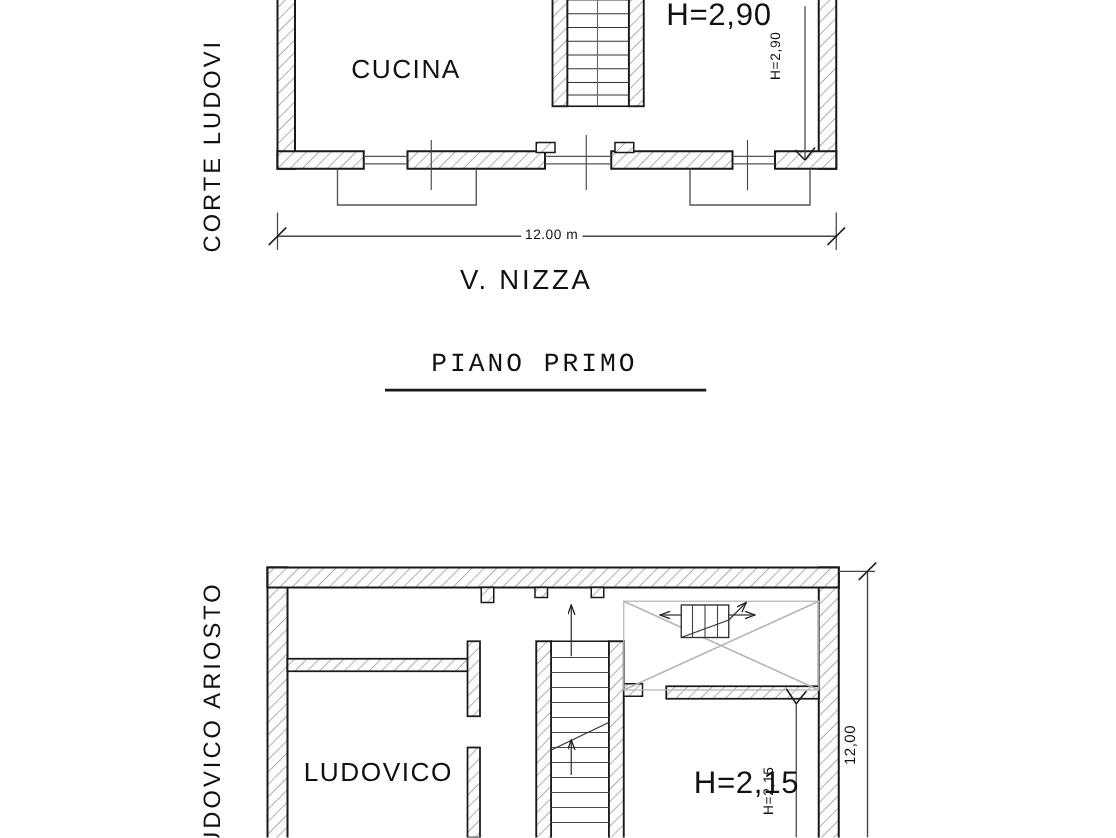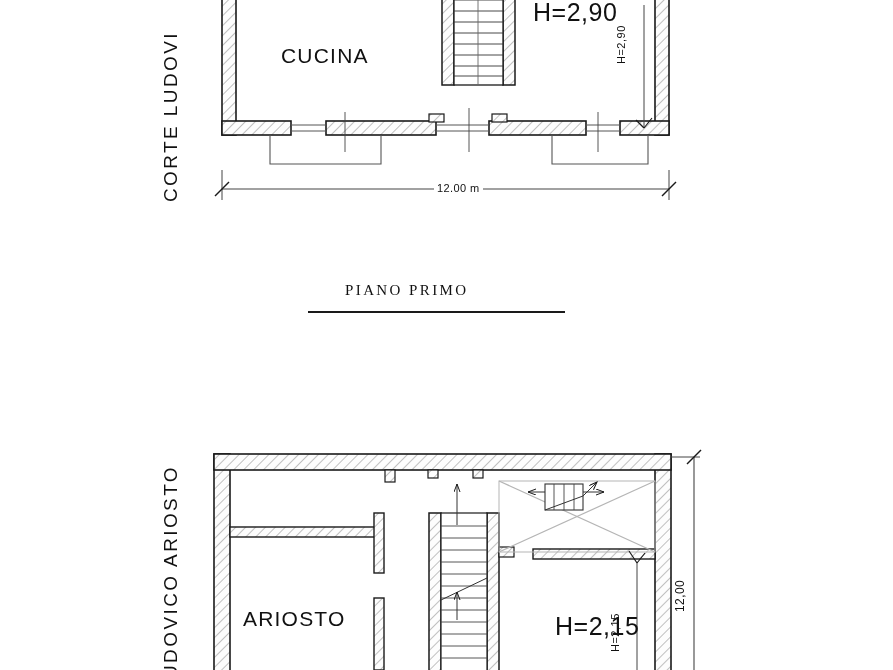--- a/index.html
+++ b/index.html
@@ -74,23 +74,23 @@
     padding: 0 2px;
   }
   .rot-small {
     transform-origin: left bottom;
     transform: rotate(-90deg);
   }
   .title-block {
     position: absolute;
   }
   .title-text {
-    font-size: 15px;
+    font-size: 21px;
     letter-spacing: 2.4px;
-    font-family: Liberation Serif, serif;
+    font-family: Liberation Mono, monospace;
     color: #111111;
     white-space: nowrap;
   }
 </style>
 </head>
 <body>
 
 <div id="sheet">
 
   <svg id="plan-svg" viewBox="0 0 893 670">
@@ -266,30 +266,31 @@
   </svg>
 
   <div class="txt street-label-vert" style="left:182px; top:180px;">CORTE LUDOVI</div>
 
   <div class="txt room-label" style="left:281px; top:30px;">CUCINA</div>
 
   <div class="txt height-label" style="left:533px; top:-2px;">H=2,90</div>
 
   <div class="txt height-label-small rot-small" style="left:627px; top:52px;">H=2,90</div>
 
-  <div class="txt dim-text" style="left:434px; top:182px;text-align:center;">12.00 m</div>
-
+  <div class="txt dim-text" style="left:417px; top:182px;text-align:center;">12.00 m</div>
+
+  <div class="txt street-label" style="left:368px; top:211px;">V. NIZZA</div>
 
   <div class="title-block" style="left:345px; top:281px;">
     <span class="title-text">PIANO PRIMO</span>
   </div>
 
   <div class="txt street-label-vert" style="left:182px; top:670px;">LUDOVICO ARIOSTO</div>
 
-  <div class="txt room-label" style="left:243px; top:593px;">ARIOSTO</div>
+  <div class="txt room-label" style="left:243px; top:593px;">LUDOVICO</div>
 
   <div class="txt height-label" style="left:555px; top:612px;">H=2,15</div>
 
   <div class="txt height-label-small rot-small" style="left:621px; top:640px;">H=2,15</div>
 
   <div class="txt dim-text-vert" style="left:687px; top:600px;">12,00</div>
 
 </div>
 
 </body></html>

